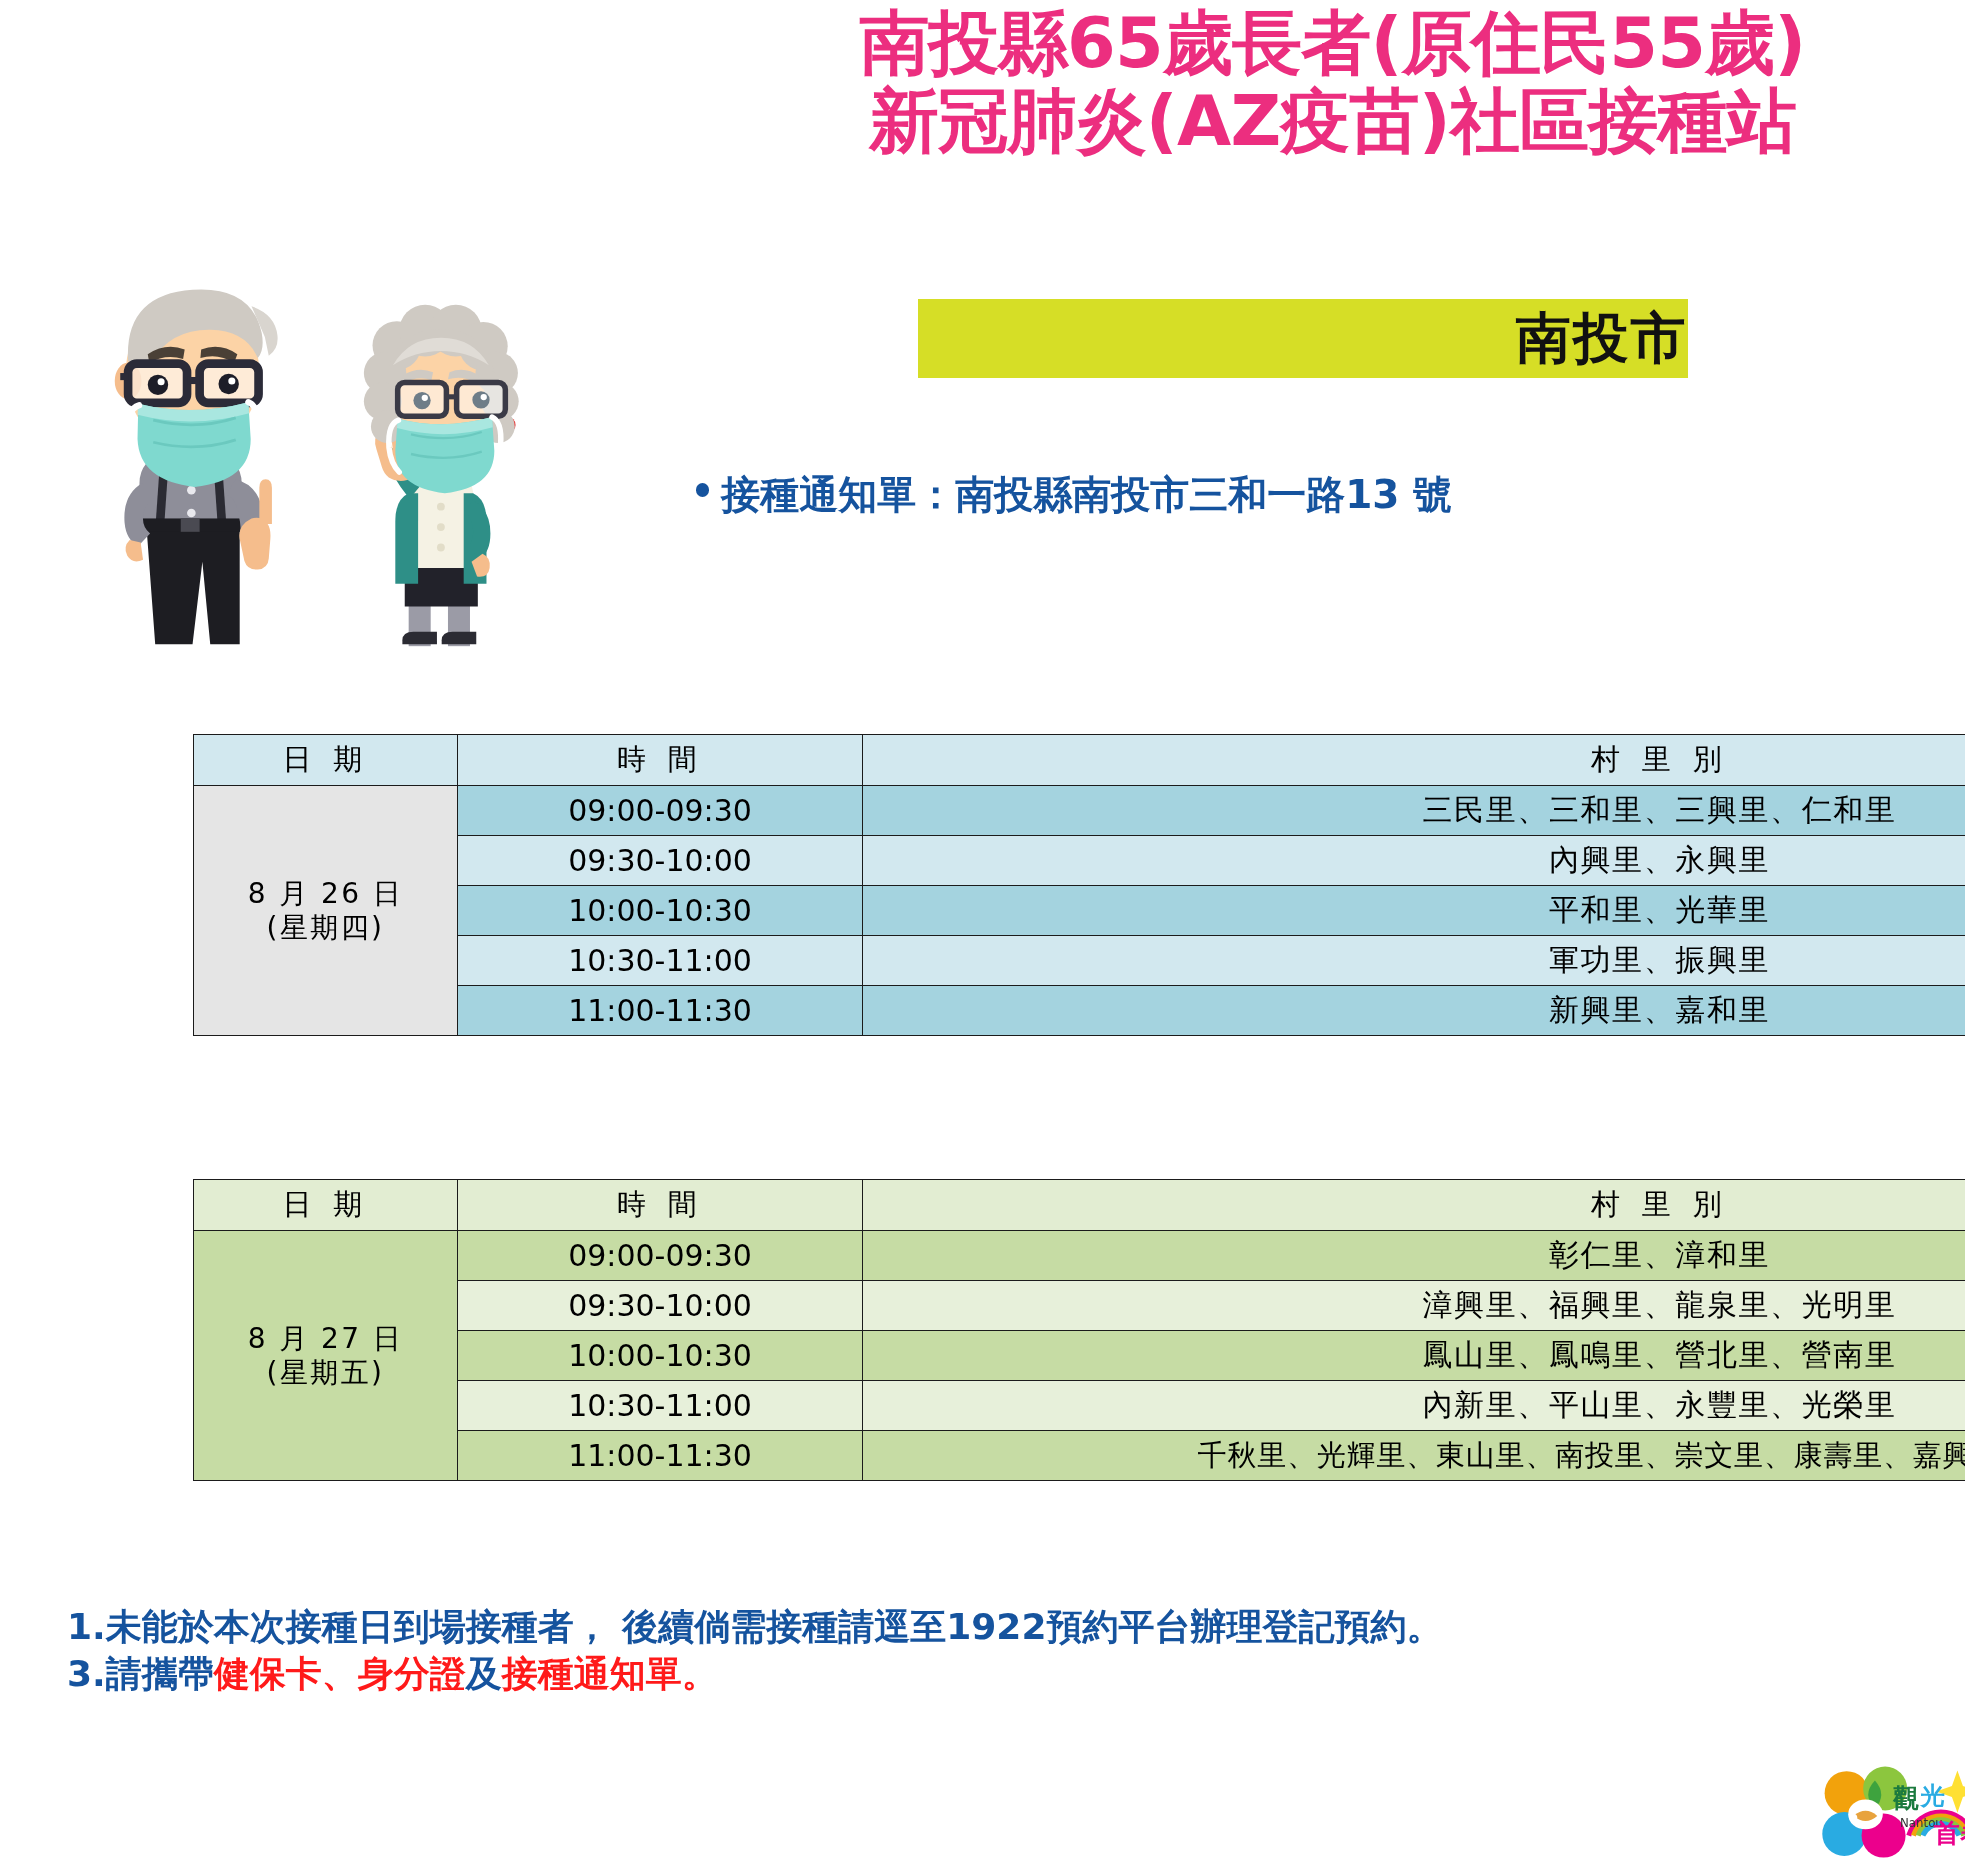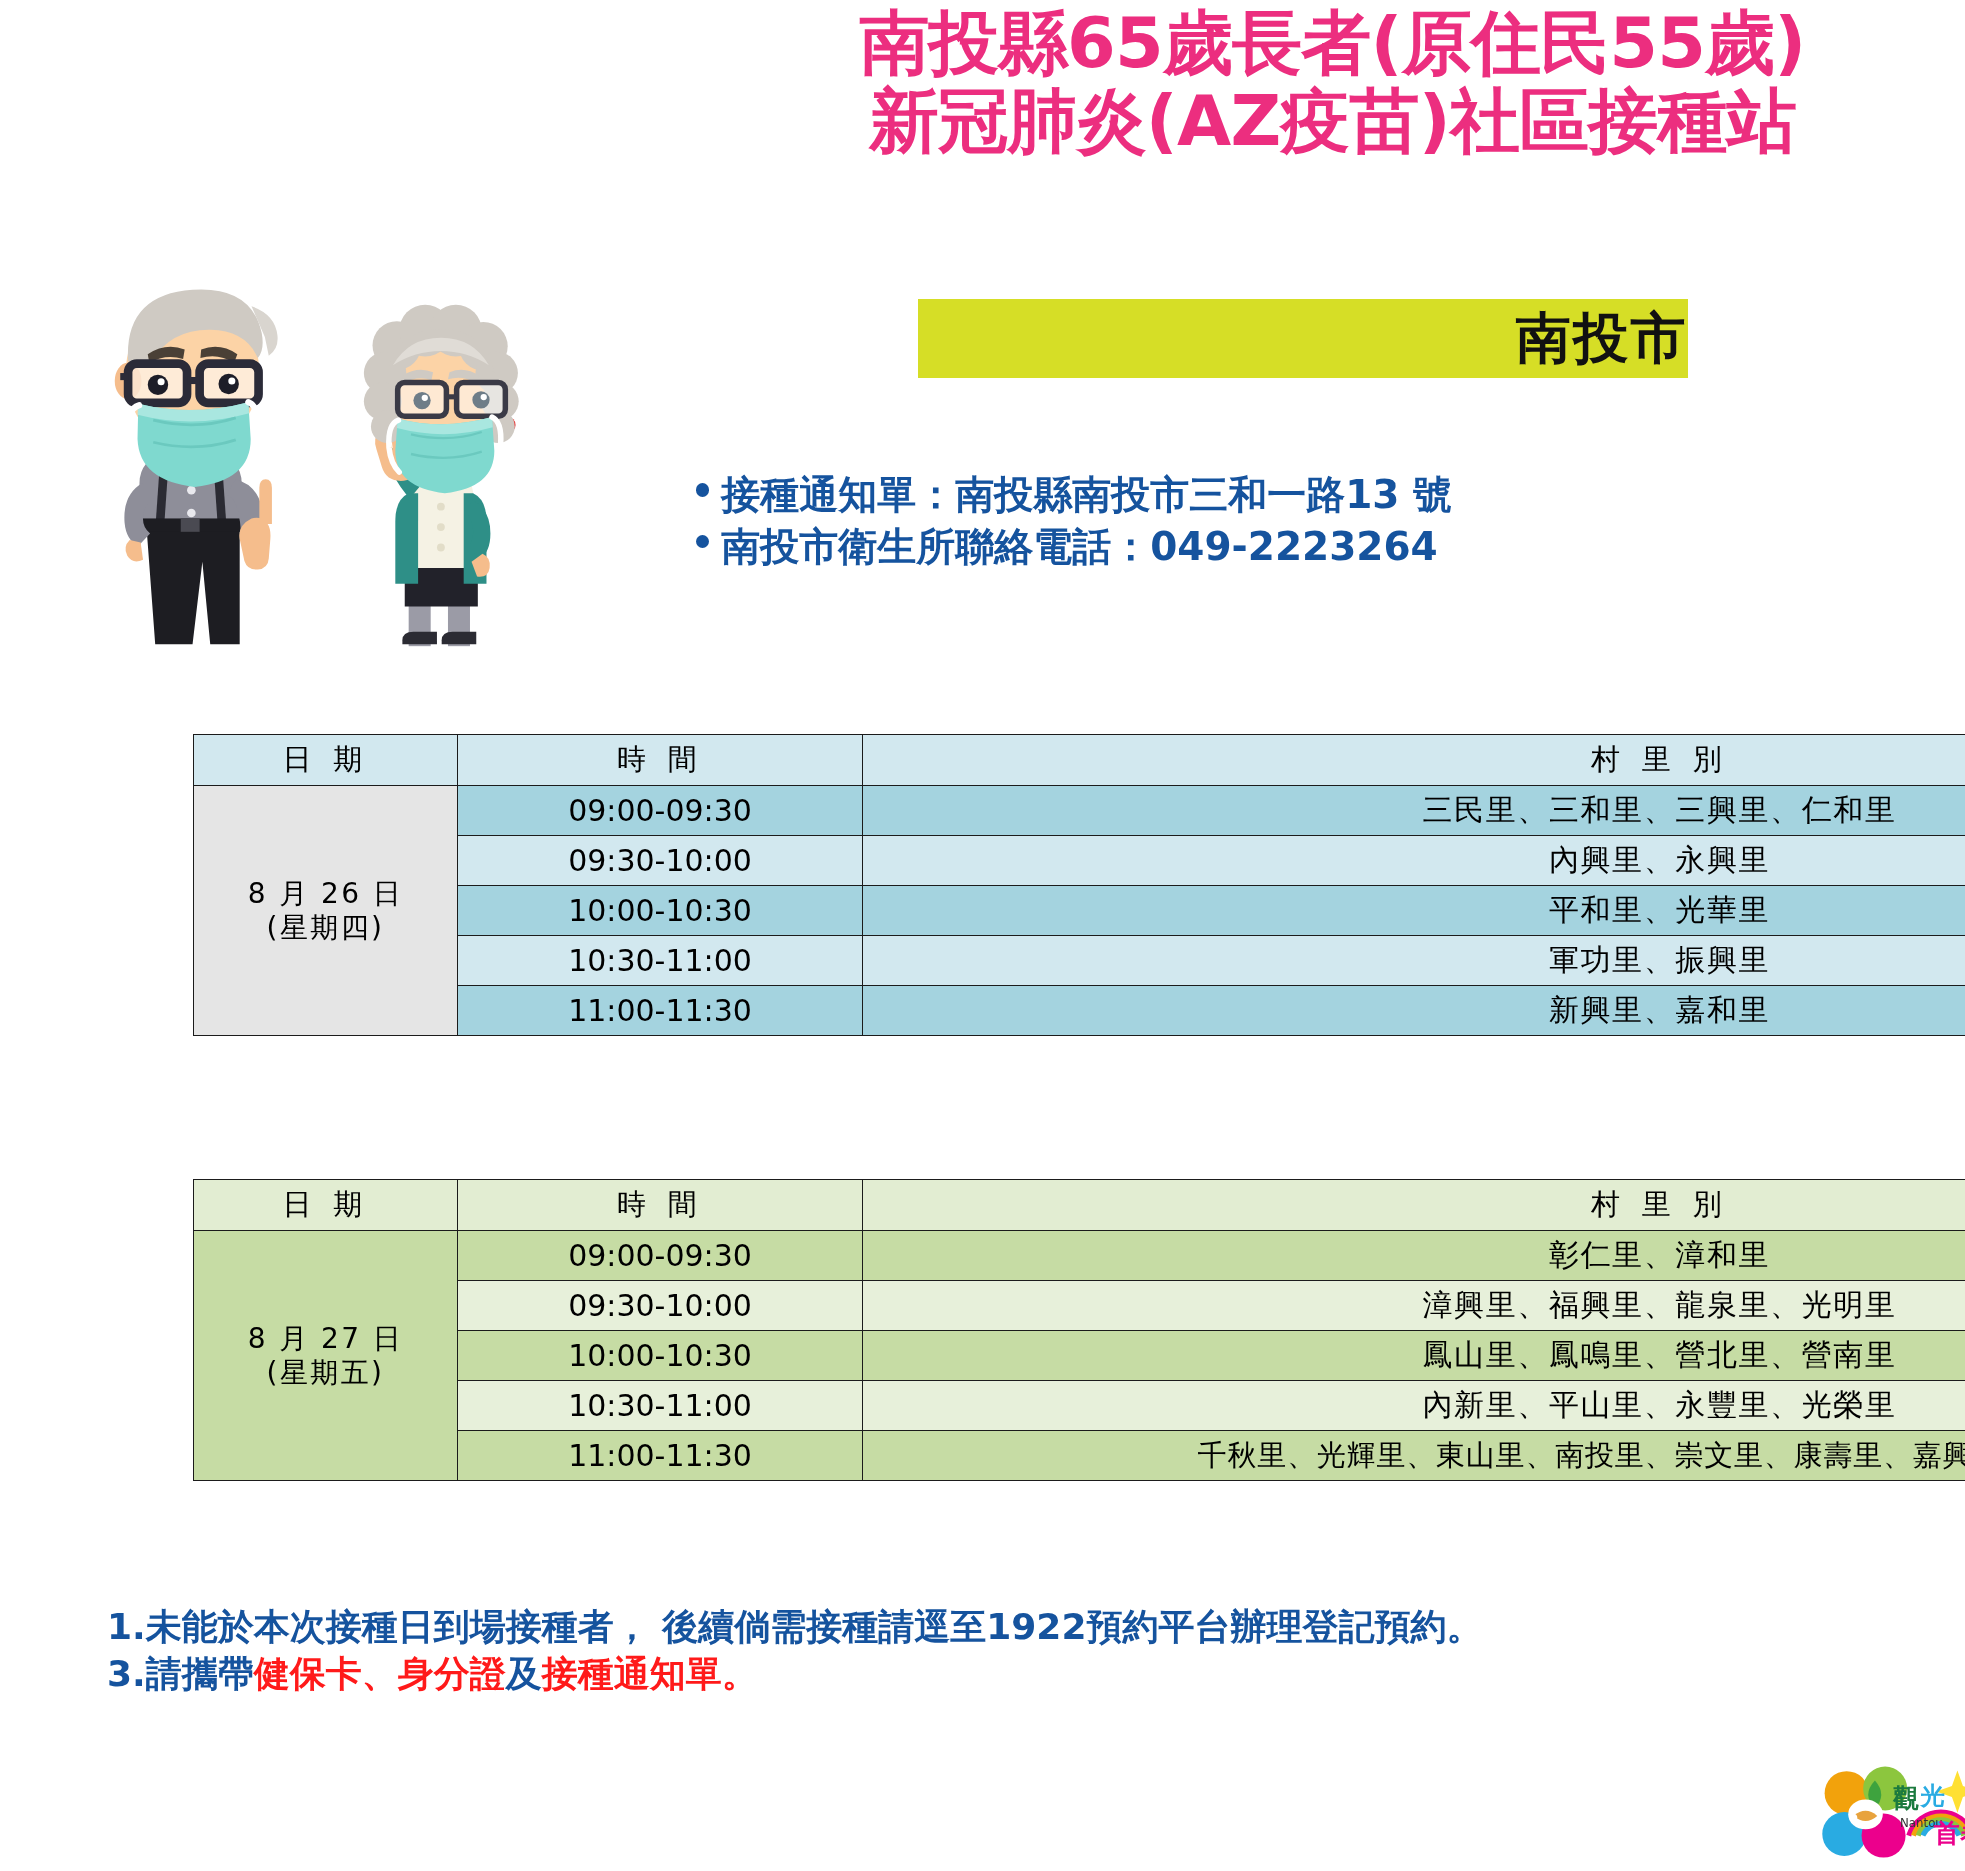--- a/index.html
+++ b/index.html
@@ -62,21 +62,21 @@
 
   
   #table-aug27{left:193px;top:1179px;}
   #table-aug27 .hdr{background:#E2EDD2;}
   #table-aug27 .datecell{background:#C6DCA4;}
   #table-aug27 .band-a{background:#C6DCA4;}
   #table-aug27 .band-b{background:#E7F0DA;}
   #table-aug27 .wide{letter-spacing:0.8px;font-size:29px;}
 
   
-  #notes{left:67px;top:1604px;margin-left:40px;}
+  #notes{left:67px;top:1604px;}
   #notes .note{
     font-size:36px;font-weight:bold;color:#15539E;white-space:nowrap;
     line-height:1.30;
   }
   #notes .hl{color:#FF1A1A;}
 
   
   #art-elders{left:55px;top:208px;width:503px;height:448px;}
   #art-logo{left:1816px;top:1757px;width:220px;height:114px;}
 </style>
@@ -223,24 +223,20 @@
 
 <div class="abs" id="city-box">
   <span>南投市</span>
 </div>
 
 <div class="abs" id="info-list">
   <div class="li">
     <span class="dot"></span>
     <span>接種通知單：南投縣南投市三和一路13 號</span>
   </div>
-  <div class="li">
-    <span class="dot"></span>
-    <span>南投市衛生所聯絡電話：049-2223264</span>
-  </div>
 </div>
 
 <table class="sched abs" id="table-aug26">
   <colgroup>
       <col class="c-date">
       <col class="c-time">
       <col class="c-vill">
     </colgroup>
   <tbody>
     <tr>

